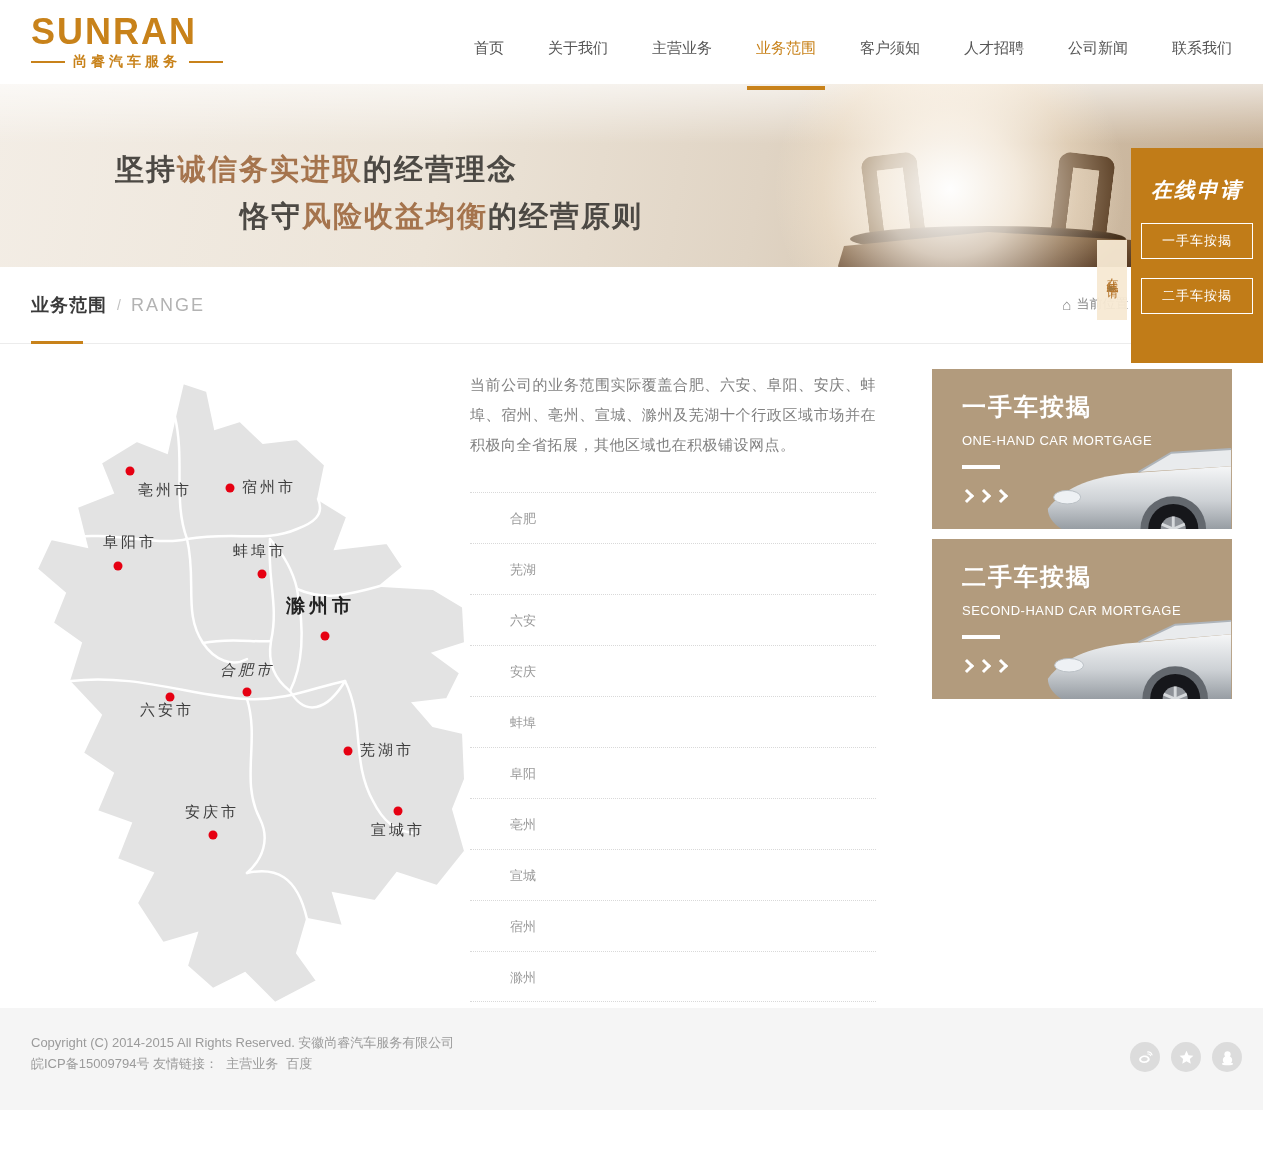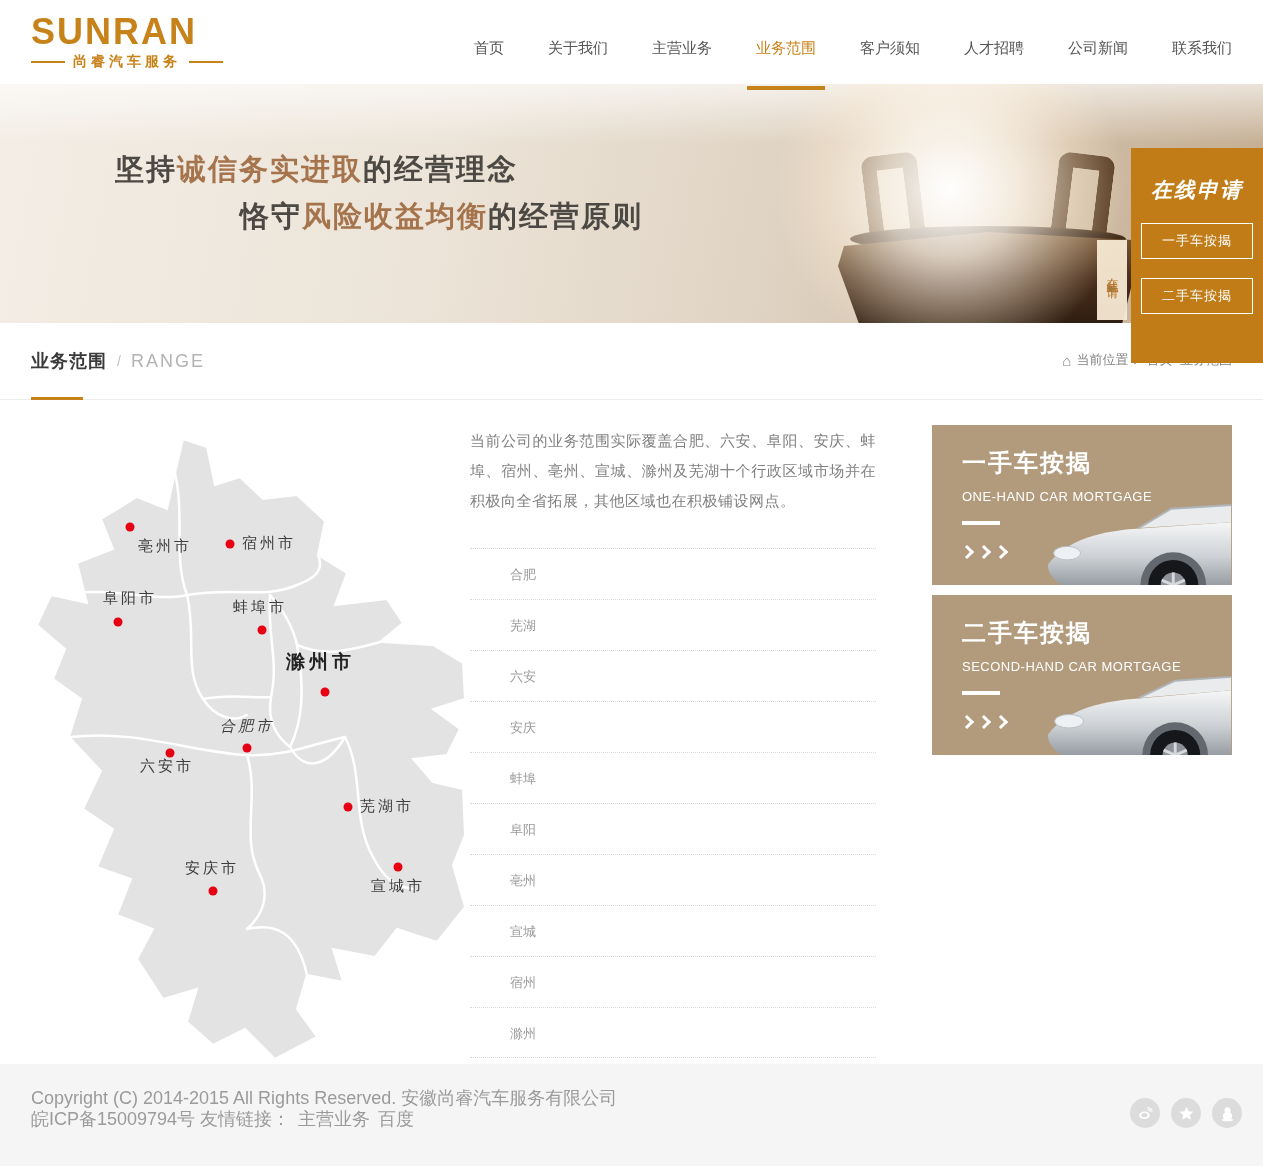--- a/index.html
+++ b/index.html
@@ -17,21 +17,21 @@
   .logo{display:flex;flex-direction:column;cursor:pointer;}
   .logo-name{font-size:36px;font-weight:bold;letter-spacing:2px;color:var(--accent);line-height:36px;font-family:"Liberation Sans",sans-serif;transform:scaleY(1.05);}
   .logo-sub{display:flex;align-items:center;gap:8px;margin-top:4px;color:var(--accent);}
   .logo-sub .dash{flex:0 0 34px;height:2px;background:var(--accent);}
   .logo-sub .sub-text{font-size:14px;font-weight:bold;letter-spacing:4px;white-space:nowrap;}
   .main-nav{margin-left:auto;display:flex;gap:44px;height:100%;align-items:stretch;margin-top:12px;}
   .nav-item{display:flex;align-items:center;font-size:15px;color:#555;cursor:pointer;position:relative;}
   .nav-item.active{color:var(--accent);}
   .nav-item.active::after{content:"";position:absolute;left:-9px;right:-9px;bottom:0;height:4px;background:var(--accent);}
   
-  .banner{position:relative;height:239px;overflow:hidden;
+  .banner{position:relative;height:183px;overflow:hidden;
     background:linear-gradient(100deg,#f3ede5 0%,#ece4d8 35%,#e0d4c4 60%,#cdbaa2 85%,#c4ad92 100%);padding-left:44px;}
   .banner::before{content:"";position:absolute;left:0;top:0;right:0;height:60px;
     background:linear-gradient(180deg,rgba(255,255,255,.65),rgba(255,255,255,0));}
   .banner-glare{position:absolute;left:770px;top:-60px;width:360px;height:300px;pointer-events:none;
     background:radial-gradient(circle at 50% 55%,rgba(255,255,255,.98) 0%,rgba(255,248,238,.75) 28%,rgba(255,238,214,.35) 52%,rgba(255,235,210,0) 72%);z-index:2;}
   .ding{position:absolute;left:838px;top:70px;width:300px;height:169px;z-index:1;}
   .ding-handle{position:absolute;top:0;width:56px;height:100px;border:15px solid #5d4326;border-bottom:none;
     border-radius:12px 12px 4px 4px;background:transparent;}
   .ding-handle.left{left:28px;transform:rotate(-7deg);border-color:#6a4e2c;}
   .ding-handle.right{right:28px;transform:rotate(7deg);border-color:#55391f;}
@@ -76,21 +76,21 @@
   .right-col{position:absolute;left:932px;top:25px;width:300px;}
   .promo-card{position:relative;width:300px;height:160px;background:var(--card-tan);overflow:hidden;cursor:pointer;margin-bottom:10px;}
   .promo-title{position:absolute;left:30px;top:22px;color:#fff;font-size:24px;font-weight:bold;letter-spacing:2px;}
   .promo-sub{position:absolute;left:30px;top:64px;color:#fff;font-size:13px;letter-spacing:.5px;}
   .promo-bar{position:absolute;left:30px;top:96px;width:38px;height:4px;background:#fff;}
   .promo-arrows{position:absolute;left:30px;top:122px;display:flex;gap:7px;}
   .chev{width:10px;height:10px;border-top:3px solid #fff;border-right:3px solid #fff;transform:rotate(45deg);}
   .card-car{position:absolute;right:0;bottom:0;width:185px;height:82px;}
   
   .footer{position:relative;height:102px;background:#f5f5f5;padding:24px 31px 0;}
-  .footer-line{font-size:18px;color:#9b9b9b;line-height:21px;}
+  .footer-line{font-size:13px;color:#9b9b9b;line-height:21px;}
   .footer-link{margin-left:8px;cursor:pointer;}
   .social-icons{position:absolute;right:21px;top:34px;display:flex;gap:11px;}
   .social-circle{width:30px;height:30px;border-radius:50%;background:#dcdcdc;display:flex;align-items:center;justify-content:center;cursor:pointer;}
   .social-circle svg{width:17px;height:17px;}
 </style>
 </head>
 <body>
 
 <svg width="0" height="0" style="position:absolute">
   <defs>

